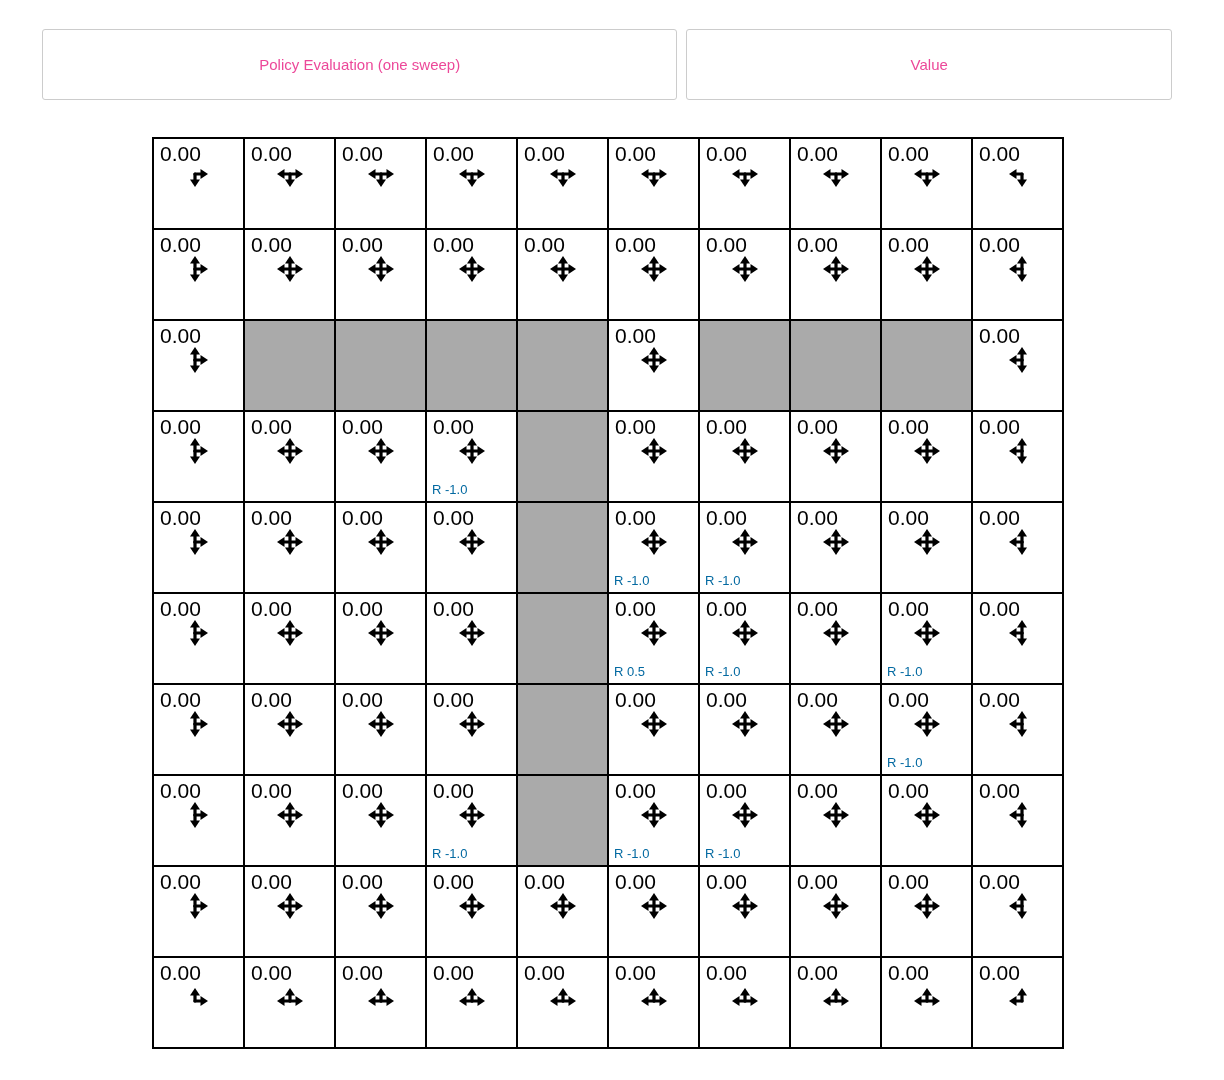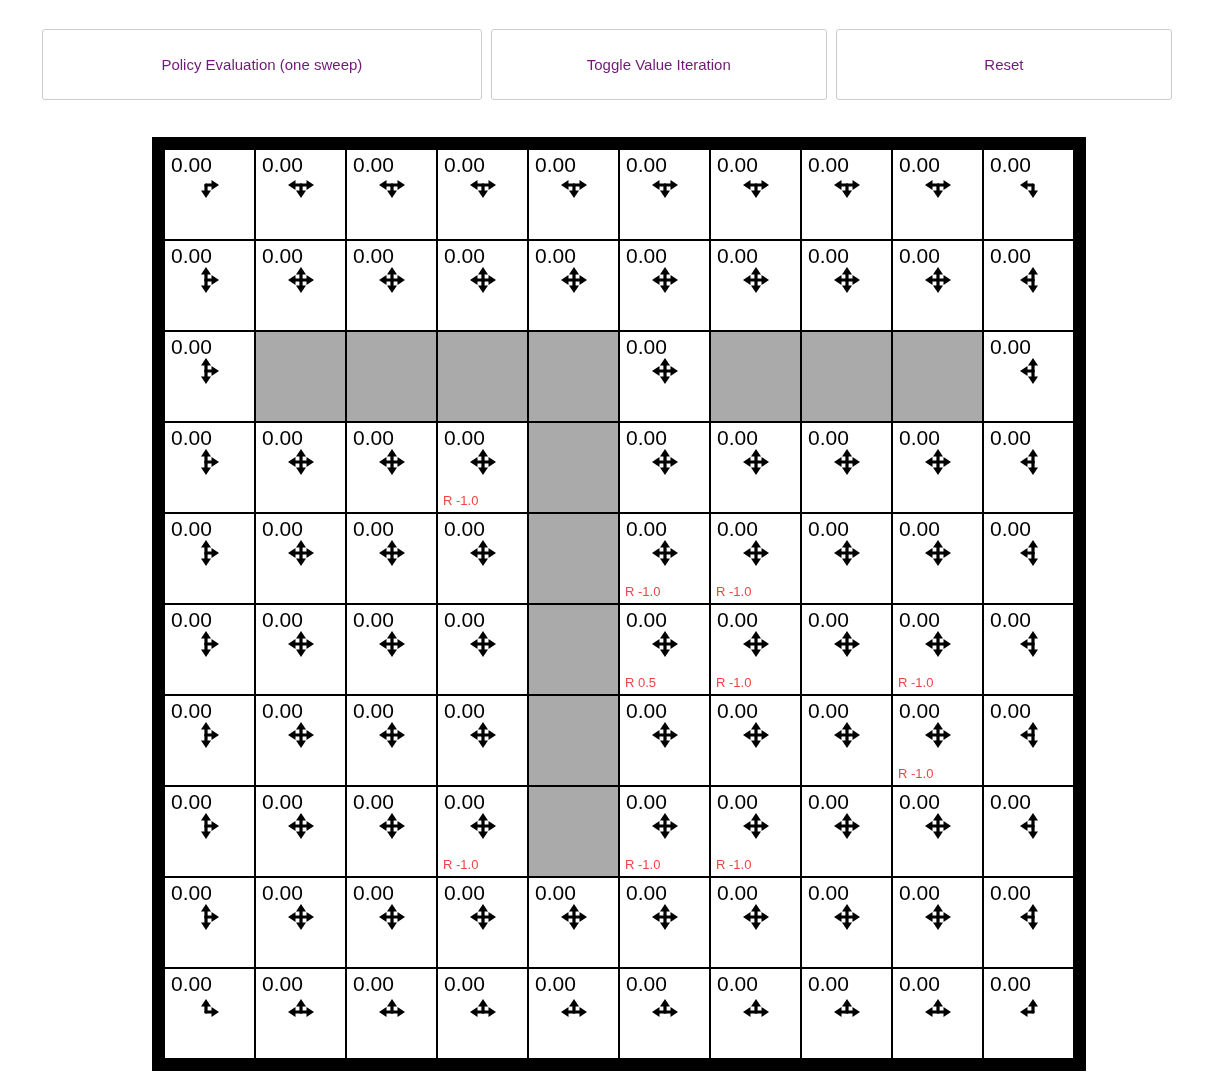--- a/index.html
+++ b/index.html
@@ -16,34 +16,34 @@
     gap: 9px;
     margin: 29px 52px 0 42px;
     height: 71px;
   }
   .btn {
     background: #ffffff;
     border: 1px solid #cccccc;
     border-radius: 3px;
     font-family: "Liberation Sans", sans-serif;
     font-size: 15px;
-    color: #701a75;
+    color: #ec4899;
     flex: 1 1 0;
     display: flex;
     align-items: center;
     justify-content: center;
     cursor: pointer;
     padding: 0;
   }
   .btn-wide { flex-grow: 1.31; }
   .grid {
     margin: 37px 0 0 152px;
     width: 908px;
     height: 908px;
-    padding: 13px;
+    padding: 2px;
     background: #000000;
     display: grid;
     grid-template-columns: repeat(10, 1fr);
     grid-template-rows: repeat(10, 1fr);
     gap: 2px;
     box-sizing: content-box;
   }
   .cell {
     position: relative;
     background: #ffffff;
@@ -65,31 +65,30 @@
     right: 0;
     display: flex;
     justify-content: center;
     pointer-events: none;
   }
   .reward {
     position: absolute;
     bottom: 4px;
     left: 5px;
     font-size: 13px;
-    color: #ef4444;
+    color: #0369a1;
     white-space: nowrap;
   }
 </style>
 </head>
 <body>
 
 <div class="toolbar">
   <button class="btn btn-wide">Policy Evaluation (one sweep)</button>
-  <button class="btn">Toggle Value Iteration</button>
-  <button class="btn">Reset</button>
+  <button class="btn">Value</button>
 </div>
 
 <div class="grid" id="gridworld">
     <div class="cell">
       <span class="value">0.00</span>
       <div class="arrowbox">
         <svg width="34" height="34" viewBox="-17 -17 34 34">
           <g transform="translate(-4,-4)">
             <line x1="0" y1="0" x2="0" y2="6.5" stroke="#000" stroke-width="3.2" stroke-linecap="round"></line>
             <polygon fill="#000" points="0,13 -5,5.5 5,5.5"></polygon>

